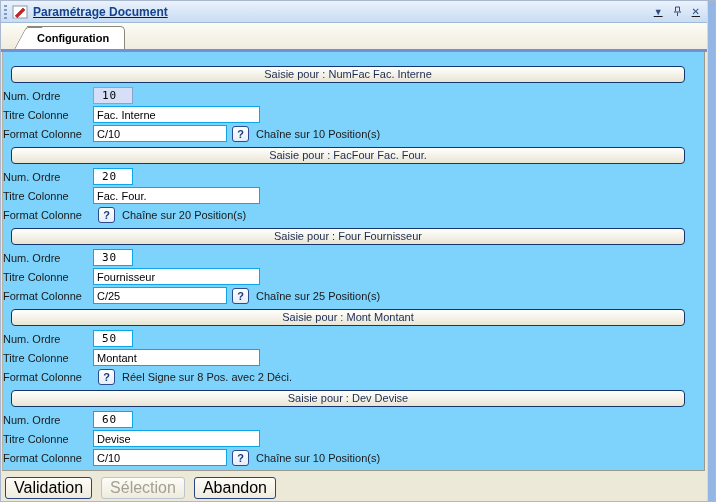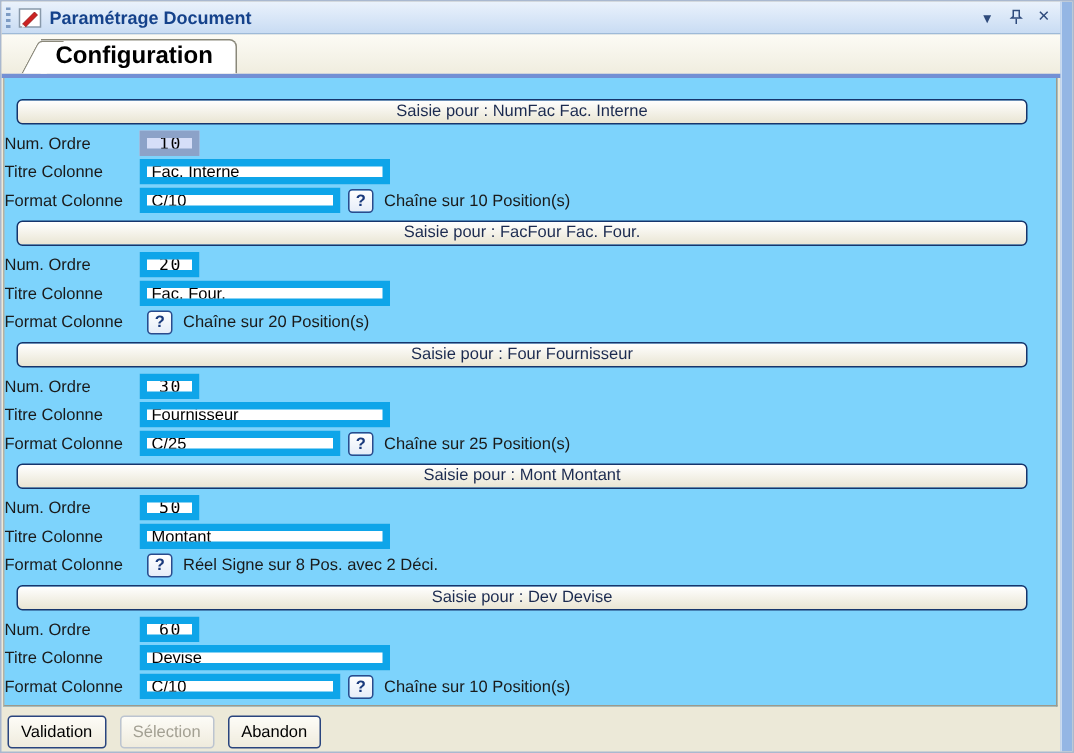--- a/index.html
+++ b/index.html
@@ -10,35 +10,35 @@
             border:1px solid #A9B8CF; overflow:hidden; }
 
   
   .right-strip { position:absolute; top:0; right:0; width:8px; height:100%;
                  background:#94B6E4; border-left:1px solid #C9DBF2; }
 
   .main-col { position:absolute; top:0; left:0; width:707px; height:100%; }
 
   
   .titlebar { height:22px; background:linear-gradient(#EAF2FC,#C9DCF3);
-              border-bottom:1px solid #9EBAD8; display:flex; align-items:center; }
+              border-bottom:1px solid #9EBAD8; display:flex; align-items:center;text-decoration:underline; }
   .grip { width:3px; height:14px; margin:0 5px 0 3px;
           background:repeating-linear-gradient(to bottom,#7E9CC4 0 2px,transparent 2px 4px); }
   .title-icon { width:16px; height:14px; margin-right:5px; }
   .title-text { font-weight:bold; font-size:12px; color:#15428B; flex:1; }
   .tb-controls { display:flex; align-items:center; gap:10px; margin-right:8px; }
   .tb-btn { color:#2F4B7C; font-size:10px; line-height:10px; cursor:default; }
   .chev { font-size:9px; }
 
   
   .tabrow { height:26px; background:linear-gradient(#FCFBF5,#F0EDDF);
             position:relative; }
   .tab { position:absolute; bottom:0; left:26px; height:23px; padding:0 15px 0 10px;
          background:#fff; border:1px solid #8A887A; border-left:none; border-bottom:none;
-         border-top-right-radius:5px; font-weight:bold; font-size:16px;
+         border-top-right-radius:5px; font-weight:bold; font-size:11px;
          line-height:22px; color:#000; }
   .tab::before { content:""; position:absolute; left:-7px; top:0; bottom:0; width:16px;
                  background:#fff; transform:skewX(-28deg);
                  border-left:1px solid #8A887A; border-top:1px solid #8A887A;
                  border-top-left-radius:3px; z-index:-0; }
   .tab .tab-label { position:relative; }
   .tabline { height:3px; background:#7390D4; }
 
   
   .panel { margin:0 3px 0 1px; height:419px; background:#7dd3fc;
@@ -46,38 +46,38 @@
            border-bottom:1px solid #9C9A8C; padding-top:14px; overflow:hidden; }
 
   .section { margin-bottom:4px; }
   .sec-header { height:17px; margin:0 19px 3px 8px;
                 background:linear-gradient(#FFFFFF,#E9E5D3);
                 border:1px solid #16356C; border-radius:4px;
                 text-align:center; line-height:15px; color:#1C2B50; }
   .row { height:19px; display:flex; align-items:center; }
   .row-label { width:80px; text-align:left; padding-right:0; margin-right:10px;
                white-space:nowrap; overflow:hidden; color:#1a1a1a; }
-  input { height:17px; border:5px solid #0ea5e9; background:#fff;
+  input { height:17px; border:1px solid #0ea5e9; background:#fff;
           font-family:"Liberation Sans", sans-serif; font-size:11px; padding:0 3px; }
   .num-input { width:40px; font-family:"DejaVu Sans Mono", monospace;
                letter-spacing:1px; padding-left:8px; }
   .num-input.focused { background:#D6DEF8; border-color:#8CA2C8; }
   .titre-input { width:167px; }
   .format-input { width:134px; }
   .help-btn { width:17px; height:16px; margin-left:5px; border:1px solid #2B4B8C;
               border-radius:3px; background:linear-gradient(#FFFFFF,#E6EDF8);
               color:#1A3A7C; font-weight:bold; font-size:11px; line-height:14px;
               text-align:center; cursor:default; }
   .fmt-desc { margin-left:7px; white-space:nowrap; }
 
   
   .footer { height:32px; padding:6px 0 0 4px; display:flex; gap:9px; }
   .btn { height:22px; padding:0 8px; border:1px solid #29447E; border-radius:3px;
          background:linear-gradient(#FDFCF7,#EFEBDD); font-family:"Liberation Sans",sans-serif;
-         font-size:11px; color:#000; cursor:default; }
+         font-size:16px; color:#000; cursor:default; }
   .btn.disabled { border-color:#BCC4D0; color:#A3A093; }
 </style>
 </head>
 <body>
 
 <div class="window">
   <div class="main-col">
 
     <div class="titlebar">
       <div class="grip"></div>

